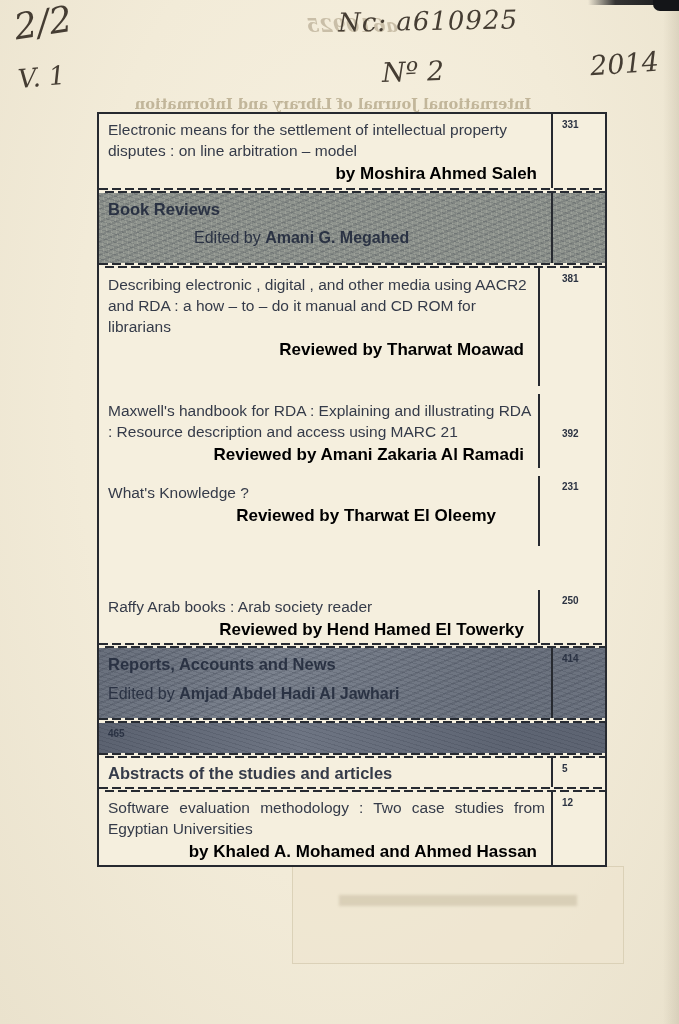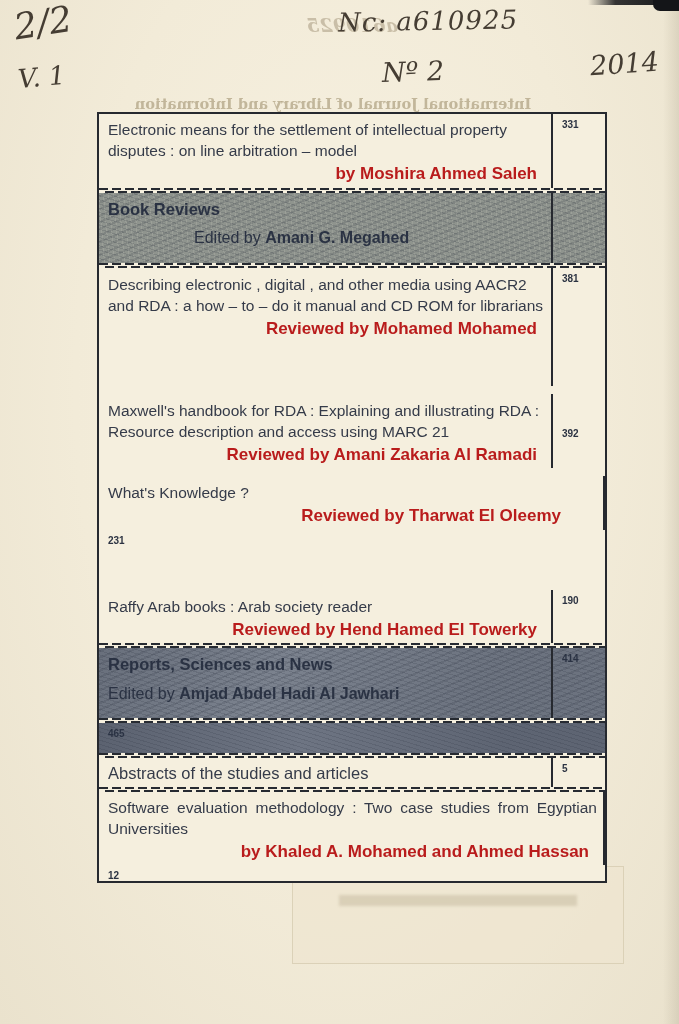--- a/index.html
+++ b/index.html
@@ -37,21 +37,21 @@
   .hand-year{left:590px;top:48px;font-size:27px;transform:rotate(-4deg);}
   
   .toc{position:absolute;left:97px;top:112px;width:510px;
     border:2px solid #26292f;background:#f5efde;box-sizing:border-box;}
   .row{display:flex;box-sizing:border-box;}
   .tcell{flex:1;border-right:2px solid #26292f;box-sizing:border-box;
     padding:5px 6px 2px 9px;color:#353b49;font-size:15.5px;line-height:1.36;}
   .ncell{width:52px;box-sizing:border-box;font-weight:bold;font-size:10px;
     color:#2c3342;padding:5px 0 0 9px;}
   .byline{font-weight:bold;font-size:17px;text-align:right;
-    padding-right:8px;color:#b91c1c;margin-top:1px;}
+    padding-right:8px;color:#000000;margin-top:1px;}
   .sep{height:5px;
     background-image:
       repeating-linear-gradient(90deg,#262a31 0 9px,rgba(0,0,0,0) 9px 13px),
       repeating-linear-gradient(90deg,#262a31 0 9px,rgba(0,0,0,0) 9px 13px);
     background-size:100% 2px,100% 2px;
     background-position:0 0,6px 3px;
     background-repeat:no-repeat,no-repeat;}
   
   .band{color:#2a3243;}
   .band .tcell,.band .ncell{color:#2a3243;}
@@ -69,27 +69,27 @@
   .bg-english{background-color:#6e7583;
     background-image:
       linear-gradient(95deg, rgba(36,42,56,0.25), rgba(0,0,0,0) 40%, rgba(36,42,56,0.22) 80%),
       repeating-linear-gradient(17deg, rgba(38,44,58,0.16) 0 1px, rgba(0,0,0,0) 1px 4px);}
   .band-title{font-weight:bold;font-size:16.5px;}
   .band-editor{font-size:16px;margin-top:7px;}
   .band-editor .ed-name{font-weight:bold;}
   .indent{padding-left:86px;}
   .align-right{text-align:left;padding-right:8px;}
   
-  .entry{display:flex;}
+  .entry{display:flex;gap:13px;}
   .entry .tcell{padding-top:6px;}
-  .e1{min-height:118px;} .e2{min-height:90px;align-items:center;} .e3{min-height:70px;flex-direction:column;}
+  .e1{min-height:118px;} .e2{min-height:90px;align-items:center;} .e3{min-height:70px;}
   .e4{min-height:52px;margin-top:44px;} .e5{min-height:48px;}
   .h-a{min-height:74px;} .h-band1{min-height:70px;} .h-band2{min-height:70px;}
-  .h-band3{min-height:30px;} .h-abs{min-height:28px;} .h-g{min-height:62px;flex-direction:column;}
-  .bold-row .tcell{font-weight:normal;font-size:16.5px;padding-top:4px;}
+  .h-band3{min-height:30px;} .h-abs{min-height:28px;} .h-g{min-height:62px;}
+  .bold-row .tcell{font-weight:bold;font-size:16.5px;padding-top:4px;}
   .justify{text-align:justify;}
 </style>
 </head>
 <body>
 
 <div class="right-shadow"></div>
 <div class="top-edge-line"></div>
 <div class="corner-blob"></div>
 
 <div class="ghost ghost-nc">a610925</div>
@@ -126,21 +126,21 @@
       </div>
     </div>
     <div class="ncell"></div>
   </div>
 
   <div class="sep"></div>
 
   <div class="entry e1">
     <div class="tcell">
       <div>Describing electronic , digital , and other media using AACR2 and RDA : a how – to – do it manual and CD ROM for librarians</div>
-      <div class="byline">Reviewed by Mohamed Mohamed</div>
+      <div class="byline">Reviewed by Tharwat Moawad</div>
     </div>
     <div class="ncell">381</div>
   </div>
 
   <div class="entry e2">
     <div class="tcell">
       <div>Maxwell's handbook for RDA : Explaining and illustrating RDA : Resource description and access using MARC 21</div>
       <div class="byline">Reviewed by Amani Zakaria Al Ramadi</div>
     </div>
     <div class="ncell">392</div>
@@ -152,29 +152,29 @@
       <div class="byline" style="padding-right:36px">Reviewed by Tharwat El Oleemy</div>
     </div>
     <div class="ncell">231</div>
   </div>
 
   <div class="entry e4">
     <div class="tcell">
       <div>Raffy Arab books : Arab society reader</div>
       <div class="byline">Reviewed by  Hend Hamed El Towerky</div>
     </div>
-    <div class="ncell">190</div>
+    <div class="ncell">250</div>
   </div>
 
 
   <div class="sep"></div>
 
   <div class="row band bg-reports h-band2">
     <div class="tcell">
-      <div class="band-title">Reports, Sciences and News</div>
+      <div class="band-title">Reports, Accounts and News</div>
       <div class="band-editor align-right">
         <span>Edited by</span>
         <span class="ed-name">Amjad Abdel Hadi Al Jawhari</span>
       </div>
     </div>
     <div class="ncell">414</div>
   </div>
 
   <div class="sep"></div>
 

